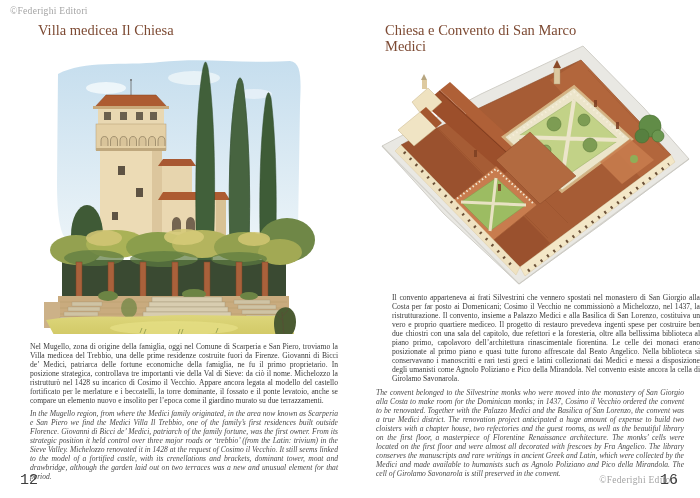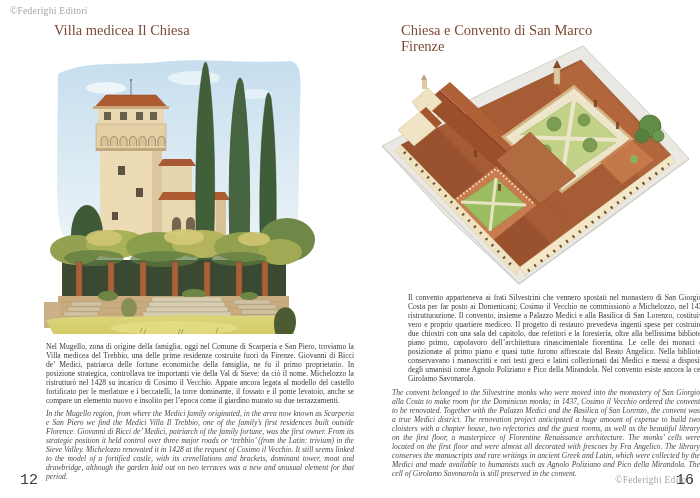--- a/index.html
+++ b/index.html
@@ -1,21 +1,21 @@
 <!DOCTYPE html>
 <html style="--title-brown: #7d4a33; --body-text: #3a3a3a; --watermark-gray: #a3a3a3; --page-bg: #ffffff;"><head>
 <meta charset="utf-8">
 <style>
   html,body { margin:0; padding:0; background:#ffffff; }
   .spread {
     position:relative; width:700px; height:498px; background:#fff;
     font-family:"Liberation Serif", serif; overflow:hidden;
     color:#3a3a3a;
   }
-  .col { position:absolute; top:0; height:498px;padding-left:16px; }
+  .col { position:absolute; top:0; height:498px; }
   .col-left  { left:0;   width:350px; }
   .col-right { left:346px; width:350px; }
 
   .watermark { position:absolute; font-size:9.5px; letter-spacing:.3px;
                color:var(--watermark-gray,#a3a3a3); }
   .wm-tl { left:10px; top:6px; }
   .wm-br { right:19px; bottom:13px; }
 
   .pagenum { position:absolute; bottom:9px; font-size:15px; color:#3d3d3d;font-family:Liberation Mono, monospace; }
   .pn-left  { left:20px; }
@@ -176,21 +176,21 @@
     <p class="para para-it-left">Nel Mugello, zona di origine della famiglia, oggi nel Comune di Scarperia e San Piero, troviamo la Villa medicea del Trebbio, una delle prime residenze costruite fuori da Firenze. Giovanni di Bicci de’ Medici, patriarca delle fortune economiche della famiglia, ne fu il primo proprietario. In posizione strategica, controllava tre importanti vie della Val di Sieve: da ciò il nome. Michelozzo la ristrutturò nel 1428 su incarico di Cosimo il Vecchio. Appare ancora legata al modello del castello fortificato per le merlature e i beccatelli, la torre dominante, il fossato e il ponte levatoio, anche se compare un elemento nuovo e insolito per l’epoca come il giardino murato su due terrazzamenti.</p>
     <p class="para en para-en-left">In the Mugello region, from where the Medici family originated, in the area now known as Scarperia e San Piero we find the Medici Villa Il Trebbio, one of the family’s first residences built outside Florence. Giovanni di Bicci de’ Medici, patriarch of the family fortune, was the first owner. From its strategic position it held control over three major roads or ‘trebbio’ (from the Latin: trivium) in the Sieve Valley. Michelozzo renovated it in 1428 at the request of Cosimo il Vecchio. It still seems linked to the model of a fortified castle, with its crenellations and brackets, dominant tower, moat and drawbridge, although the garden laid out on two terraces was a new and unusual element for that period.</p>
 
     <span class="pagenum pn-left">12</span>
   </div>
 
   <div class="col col-right">
 
     <h1 class="title title-right">
       <span>Chiesa e Convento di San Marco</span><br>
-      <span>Firenze</span>
+      <span>Medici</span>
     </h1>
 
     <svg class="illust illust-right" viewBox="0 0 315 250" xmlns="http://www.w3.org/2000/svg">
 
       <g>
         <path d="M205,8 L266,70 L311,121 L224,186 L141,246 L66,176 L4,108 L103,56 Z" fill="#e9e8e3" stroke="#d0cec7" stroke-width="1"></path>
         <path d="M141,246 L311,121 M4,108 L141,246" stroke="#c7c5be" stroke-width="1.2" opacity=".6"></path>
       </g>
 
       <g>

